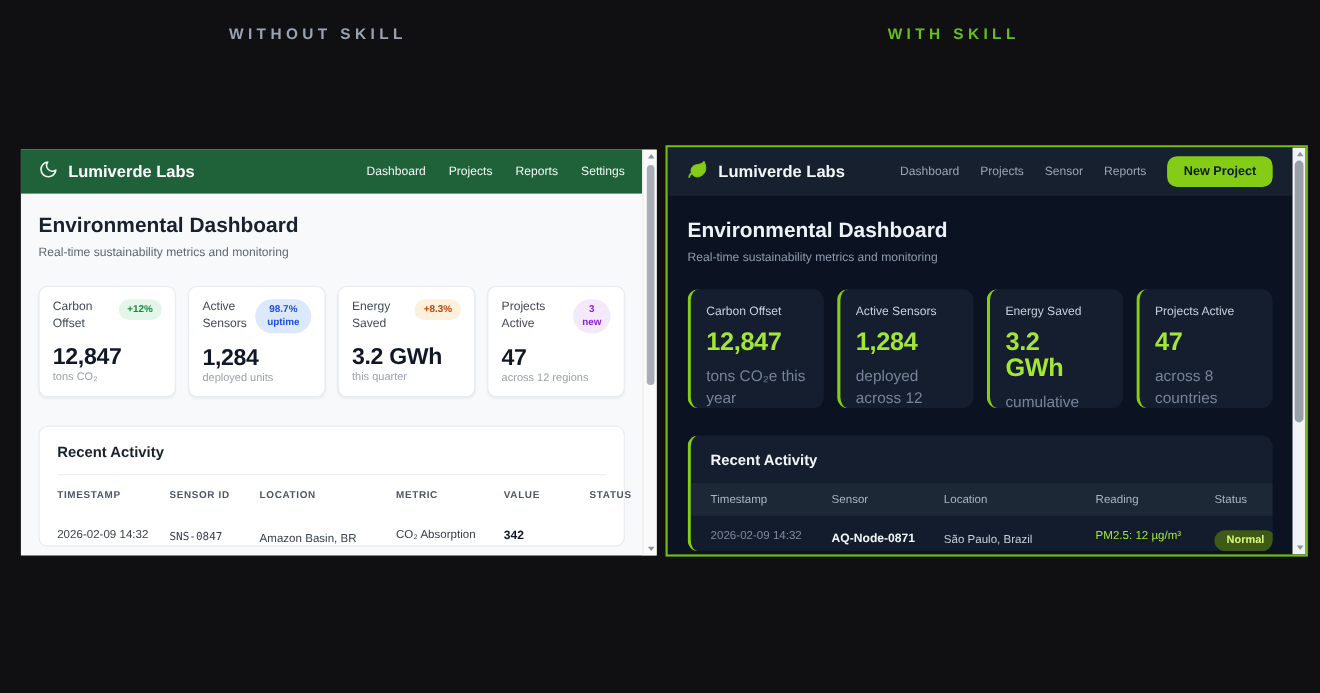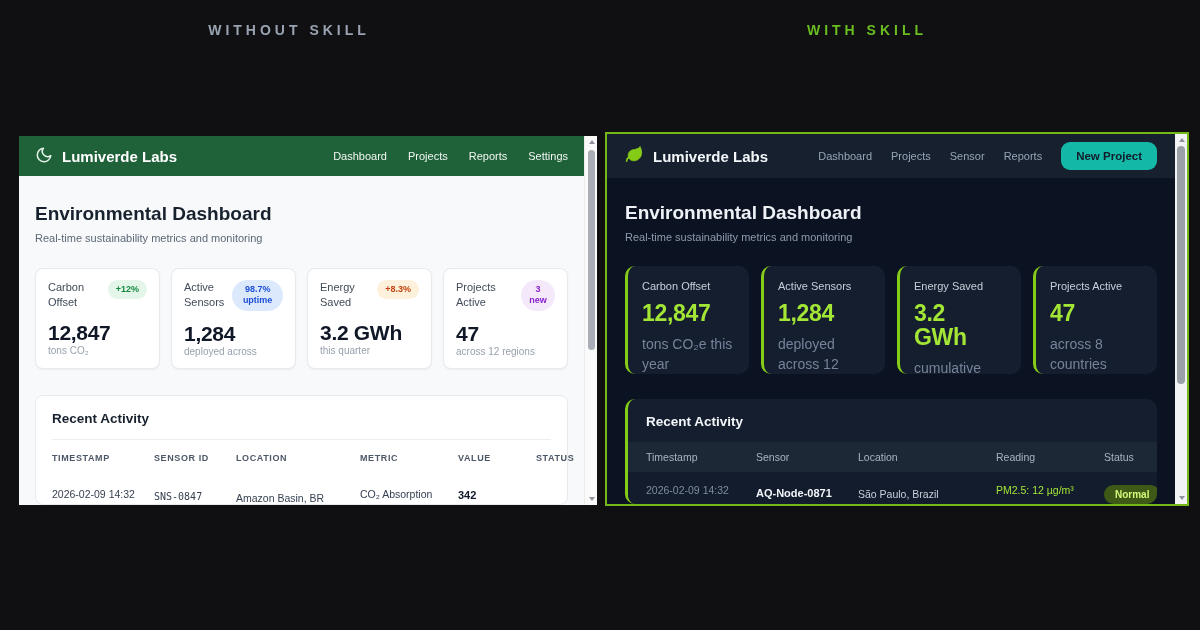--- a/index.html
+++ b/index.html
@@ -11,21 +11,21 @@
   }
 
   
   .banner { position:absolute; top:22px; left:0; width:1156px; display:flex; }
   .banner .half { width:600px; text-align:center; font-size:14px; font-weight:700; letter-spacing:4px; }
   .banner .half.no-skill { color:#9aa3b2; }
   .banner .half.with-skill { color:#6abd1f; }
 
   
   .panel { position:absolute; display:flex; overflow:hidden; }
-  .panel-content { flex:1; display:flex; flex-direction:column; overflow:hidden;justify-content:space-between; }
+  .panel-content { flex:1; display:flex; flex-direction:column; overflow:hidden; }
 
   .vscrollbar { position:relative; flex:0 0 13px; background:#fafafa; border-left:1px solid #ececec; }
   .vscrollbar .thumb { position:absolute; left:3px; width:7px; background:#a9aeb6; border-radius:4px; }
   .vscrollbar .arrow { position:absolute; left:4px; width:0; height:0; border-left:3px solid transparent; border-right:3px solid transparent; }
   .vscrollbar .arrow.up { top:4px; border-bottom:4px solid #8d939c; }
   .vscrollbar .arrow.down { bottom:4px; border-top:4px solid #8d939c; }
 
   
   .panel-left { left:19px; top:136px; width:578px; height:369px; background:#f8f9fb; }
   .pl-header { height:40px; background:#1f6139; display:flex; align-items:center; padding:0 16px; flex:0 0 40px; }
@@ -63,21 +63,21 @@
   .pl-row .c-val { font-size:11px; font-weight:700; color:#101828; padding-top:2px; }
 
   
   .panel-right { left:605px; top:132px; width:584px; height:374px; background:#0b1322; border:2px solid #74b81a; }
   .pr-scroll { flex:0 0 12px; background:#f2f3f4; border-left:none; }
   .pr-scroll .thumb { left:2px; width:8px; background:#9aa0a8; }
   .pr-header { height:44px; background:#16202f; display:flex; align-items:center; padding:0 18px; flex:0 0 44px; }
   .pr-brand { display:flex; align-items:center; gap:9px; color:#f4f7fa; font-size:15px; font-weight:700; }
   .pr-nav { margin-left:auto; display:flex; align-items:center; gap:19px; }
   .pr-nav span.link { color:#98a4b5; font-size:11px; cursor:pointer; }
-  .pr-cta { background:#14b8a6; color:#101b2b; font-size:11.5px; font-weight:700; padding:8px 15px; border-radius:9px; border:none; cursor:pointer; font-family:inherit; }
+  .pr-cta { background:#84cc16; color:#101b2b; font-size:11.5px; font-weight:700; padding:8px 15px; border-radius:9px; border:none; cursor:pointer; font-family:inherit; }
   .pr-body { padding:21px 18px 0; }
   .pr-title { font-size:19px; font-weight:700; color:#eef2f7; }
   .pr-sub { font-size:11px; color:#8d9aac; margin-top:7px; }
 
   .pr-cards { display:flex; gap:12px; margin-top:23px; }
   .pr-card { flex:1; background:#141e2e; border-radius:10px; border-left:3px solid #84cc16; padding:14px 14px; height:108px; overflow:hidden; }
   .pr-card-label { font-size:11px; color:#c6cfda; }
   .pr-card-value { font-size:23px; font-weight:800; color:#a3e635; margin-top:9px; line-height:1.05; letter-spacing:-.3px; }
   .pr-card-sub { font-size:14px; color:#77839a; margin-top:9px; line-height:1.45; }
 
@@ -135,21 +135,21 @@
           </div>
           <div class="pl-card-value">12,847</div>
           <div class="pl-card-sub">tons CO₂</div>
         </div>
         <div class="pl-card">
           <div class="pl-card-head">
             <span class="pl-card-label">Active Sensors</span>
             <span class="badge blue" style="max-width:52px">98.7% uptime</span>
           </div>
           <div class="pl-card-value">1,284</div>
-          <div class="pl-card-sub">deployed across</div>
+          <div class="pl-card-sub">deployed units</div>
         </div>
         <div class="pl-card">
           <div class="pl-card-head">
             <span class="pl-card-label">Energy Saved</span>
             <span class="badge amber">+8.3%</span>
           </div>
           <div class="pl-card-value">3.2 GWh</div>
           <div class="pl-card-sub">this quarter</div>
         </div>
         <div class="pl-card">

